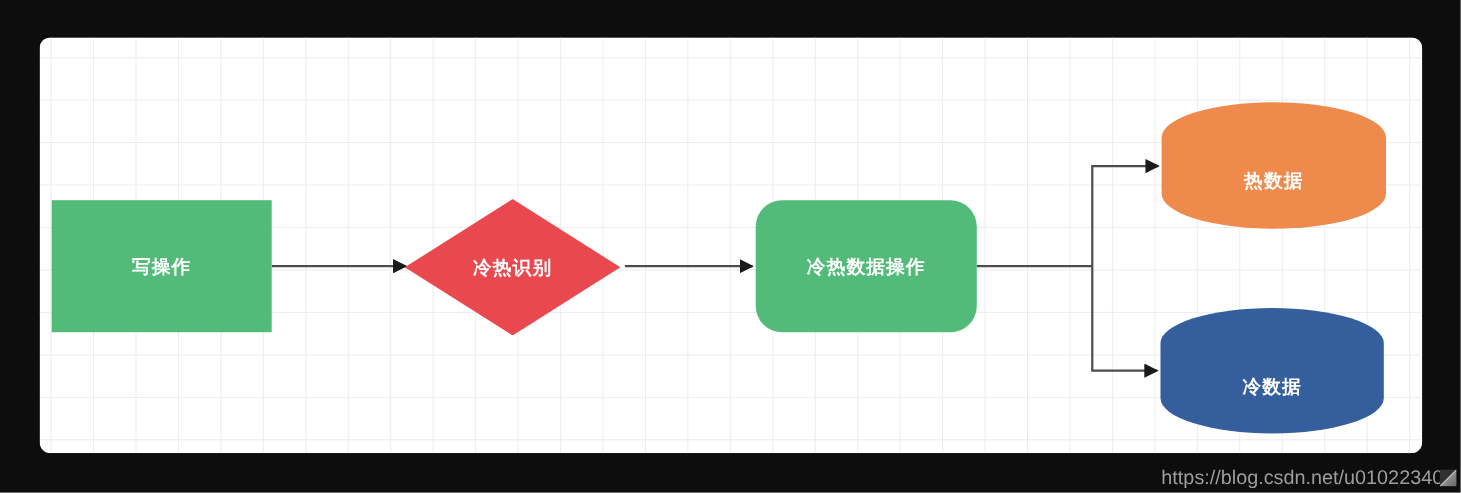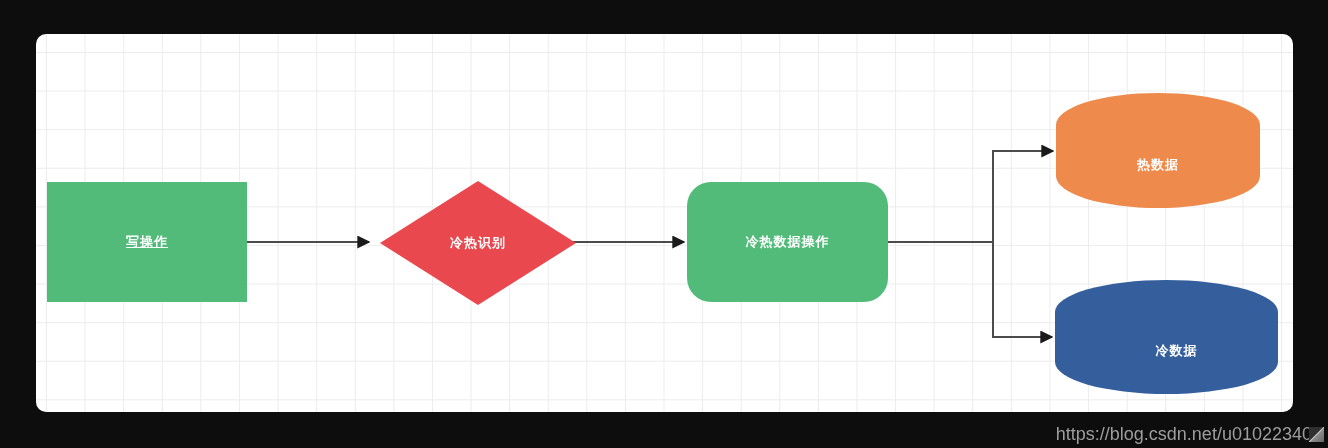--- a/index.html
+++ b/index.html
@@ -38,28 +38,28 @@
     height: 378px;
     pointer-events: none;
   }
   .node {
     position: absolute;
     display: flex;
     align-items: center;
     justify-content: center;
     color: #ffffff;
     font-weight: 700;
-    font-size: 13px;
+    font-size: 17px;
     letter-spacing: 1px;
     text-align: center;
   }
   .node-rect-write   { left: 11px;   top: 148px; width: 200px; height: 120px; }
   .node-rect-dataop  { left: 651px;  top: 148px; width: 201px; height: 120px; }
   .node-diamond {
-    left: 344px; top: 147px; width: 196px; height: 124px;
+    left: 332px; top: 147px; width: 196px; height: 124px;
     clip-path: polygon(50% 0%, 100% 50%, 50% 100%, 0% 50%);
   }
   .node-cylinder-hot  { left: 1020px; top: 59px;  width: 204px; height: 115px; border-radius: 50% / 32px; }
   .node-cylinder-cold { left: 1019px; top: 246px; width: 203px; height: 114px; border-radius: 50% / 32px; }
   .cylinder-label { transform: translateY(14px); }
   .watermark {
     position: absolute;
     right: 6px;
     bottom: 5px;
     color: #9d9d9d;
@@ -91,37 +91,37 @@
       </defs>
       <g stroke="#4c4c4c" stroke-width="2" fill="none">
         <path d="M211 208 H333" marker-end="url(#arrow)"></path>
         <path d="M532 208 H648" marker-end="url(#arrow)"></path>
         <path d="M852 208 H957"></path>
         <path d="M957 208 V117 H1017" marker-end="url(#arrow)"></path>
         <path d="M957 208 V303 H1016" marker-end="url(#arrow)"></path>
       </g>
     </svg>
 
-    <div class="node node-rect-write" style="background-color: rgb(82, 187, 121); text-decoration: underline;">
+    <div class="node node-rect-write" style="background-color: rgb(82, 187, 121);">
       <span>写操作</span>
     </div>
 
     <div class="node node-diamond" style="background-color: rgb(233, 73, 78);">
       <span>冷热识别</span>
     </div>
 
     <div class="node node-rect-dataop" style="background-color: rgb(82, 187, 121); border-radius: 24px;">
       <span>冷热数据操作</span>
     </div>
 
     <div class="node node-cylinder-hot" style="background-color: rgb(238, 138, 75);">
       <span class="cylinder-label">热数据</span>
     </div>
 
-    <div class="node node-cylinder-cold" style="background-color: rgb(53, 95, 156); padding-left: 20px;">
+    <div class="node node-cylinder-cold" style="background-color: rgb(53, 95, 156);">
       <span class="cylinder-label">冷数据</span>
     </div>
 
   </div>
 
   <div class="watermark">https://blog.csdn.net/u010223407</div>
   <div class="corner-glyph"></div>
 
 </div>
 

